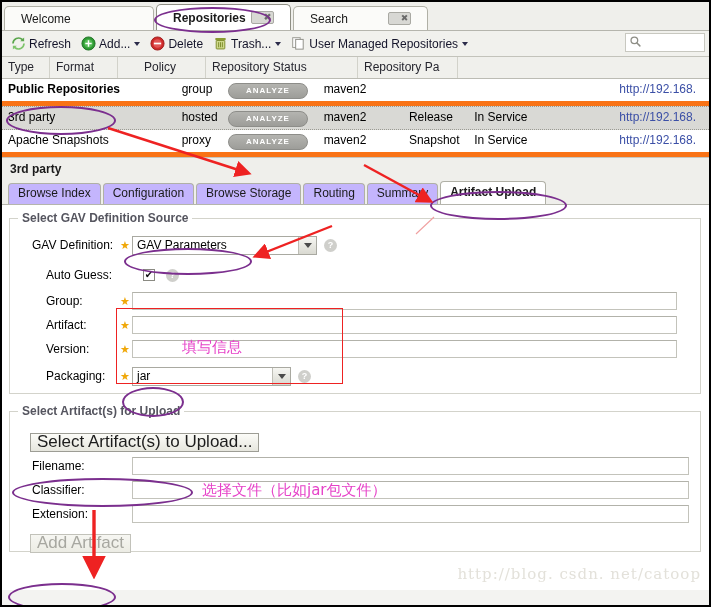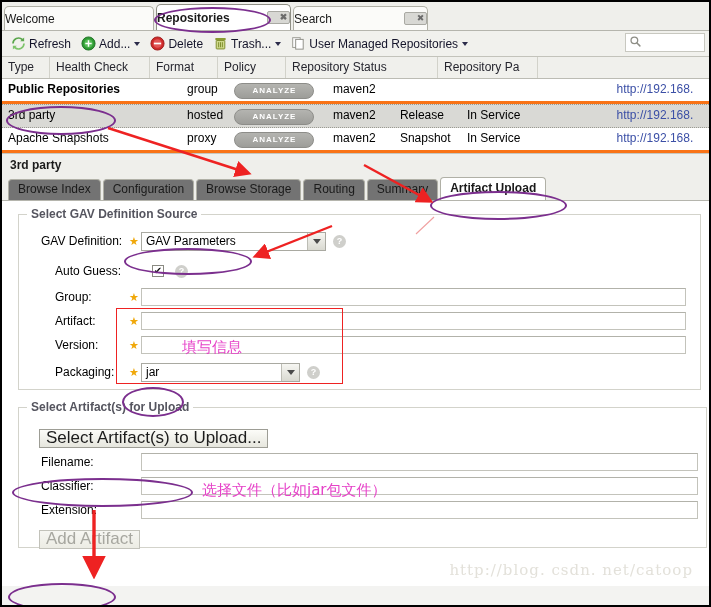--- a/index.html
+++ b/index.html
@@ -11,21 +11,21 @@
     -webkit-font-smoothing:antialiased;
   }
   .app{position:relative;width:711px;height:607px;box-sizing:border-box;border:2px solid #000;overflow:hidden;background:#f3f3f1;}
 
   
   .tabbar{position:relative;height:28px;background:#efefeb;border-bottom:1px solid #b5b5ad;display:flex;align-items:flex-end;padding-left:2px;}
   .tab{
     position:relative;height:24px;box-sizing:border-box;
     background:#fbfbf9;border:1px solid #b0b0a6;border-bottom:none;
     border-radius:5px 5px 0 0;margin-right:2px;
-    display:flex;align-items:center;padding:0 0;font-size:12px;color:#1a1a1a;
+    display:flex;align-items:center;padding:0 16px;font-size:12px;color:#1a1a1a;
   }
   .tab.active{background:#ffffff;font-weight:bold;height:26px;border-color:#8e8e84;}
   .tab .tlabel{white-space:nowrap;}
   .tab .closeb{
     margin-left:auto;padding-left:10px;width:11px;height:11px;line-height:11px;
     font-size:9px;color:#6b6b6b;text-align:center;
     background:#d8d8d4;border:1px solid #a9a9a3;border-radius:2px;
     display:inline-flex;align-items:center;justify-content:center;
   }
   .tab-welcome{width:150px;}
@@ -42,49 +42,49 @@
   .searchbox{position:absolute;right:4px;top:2px;width:80px;height:19px;background:#fff;border:1px solid #c8c8c0;display:flex;align-items:center;padding-left:3px;box-sizing:border-box;}
 
   
   .grid{background:#fff;}
   .ghead{display:flex;height:21px;background:#f0f0ec;border-bottom:1px solid #bcbcb4;}
   .gh{
     box-sizing:border-box;height:21px;line-height:20px;padding:0 6px;font-size:12px;color:#26262f;
     border-right:1px solid #d2d2ca;white-space:nowrap;overflow:hidden;
   }
   .gh .sortarrow{display:inline-block;margin-left:5px;width:0;height:0;border-left:4px solid transparent;border-right:4px solid transparent;border-bottom:5px solid #9a9a90;vertical-align:middle;}
-  .grow{display:flex;height:22px;border-bottom:3px solid #f97316;}
+  .grow{display:flex;height:22px;border-bottom:5px solid #f97316;}
   .grow.alt{background:#d9d9d5;border-top:1px dotted #9a9a92;border-bottom:1px dotted #9a9a92;}
   .gc{box-sizing:border-box;height:22px;line-height:21px;padding:0 6px;font-size:12px;white-space:nowrap;overflow:hidden;}
   .gc.link{color:#3b4fa6;}
   .c-repo{width:182px;}
   .c-type{width:48px;}
   .c-health{width:100px;}
   .c-format{width:68px;}
-  .c-policy{width:68px;}
+  .c-policy{width:68px;margin-left:20px;}
   .c-status{width:152px;}
   .c-path{width:100px;}
   .bold{font-weight:bold;}
   .analyze{
     display:inline-block;width:78px;height:14px;line-height:14px;text-align:center;
     background:linear-gradient(#b4b4b0,#9d9d99);border:1px solid #8d8d89;border-radius:8px;
     color:#ffffff;font-size:8px;font-weight:bold;letter-spacing:1px;margin-top:3px;
   }
 
   
   .detail-title{height:22px;line-height:22px;padding-left:8px;font-weight:bold;font-size:12px;background:#efefeb;border-top:1px solid #c7c7bf;color:#1a1a1a;}
   .subtabs{height:24px;background:#efefeb;display:flex;align-items:flex-end;padding-left:6px;border-bottom:1px solid #b5b5ad;}
   .stab{
     box-sizing:border-box;height:21px;line-height:19px;padding:0 9px;margin-right:2px;
-    background:#737373;border:1px solid #b0b0a6;border-bottom:none;border-radius:4px 4px 0 0;
+    background:#c4b5fd;border:1px solid #b0b0a6;border-bottom:none;border-radius:4px 4px 0 0;
     font-size:12px;color:#1a1a1a;white-space:nowrap;
   }
   .stab.active{background:#ffffff;font-weight:bold;height:23px;line-height:21px;}
 
-  .body{background:#ffffff;height:385px;position:relative;box-sizing:border-box;padding:6px 8px 0 16px;}
+  .body{background:#ffffff;height:385px;position:relative;box-sizing:border-box;padding:6px 8px 0 7px;}
 
   fieldset.fs{
     border:1px solid #d3d3cb;margin:0 0 10px 0;padding:6px 8px 10px 8px;
     position:relative;
   }
   fieldset.fs > legend{font-size:12px;font-weight:bold;color:#55555f;padding:0 4px;}
 
   .frow{display:flex;align-items:center;height:24px;}
   .flabel{width:100px;font-size:12px;color:#000;padding-left:14px;box-sizing:border-box;}
   .flabel.ind{padding-left:28px;}
@@ -114,21 +114,21 @@
     font-size:17px;color:#1c1c1c;box-sizing:border-box;margin-top:8px;
   }
   .btn.disabled{color:#a7a7a0;background:linear-gradient(#f6f6f2,#ececE4);border-color:#c2c2ba;}
 
   
   .ann{position:absolute;pointer-events:none;}
   .ellipse{border:2px solid #7b2f8e;border-radius:50%;}
   .redbox{border:1px solid #ee2222;}
   .cn{color:#e642c8;font-family:"DejaVu Sans", sans-serif;}
   .watermark{
-    position:absolute;right:16px;bottom:7px;color:#e3e1da;font-size:15px;
+    position:absolute;right:8px;bottom:7px;color:#e3e1da;font-size:15px;
     font-family:"DejaVu Serif", serif;letter-spacing:1px;
   }
   svg.arrowlayer{position:absolute;left:0;top:0;width:711px;height:607px;pointer-events:none;}
 </style>
 </head>
 <body>
 
 <div class="app">
 
   <div class="tabbar">
@@ -209,21 +209,20 @@
           <circle cx="6.6" cy="6.6" r="4.1" fill="none" stroke="#8e8e86" stroke-width="1.6"></circle>
           <path d="M9.8 9.8L13.4 13.4" stroke="#8e8e86" stroke-width="1.8" stroke-linecap="round"></path>
         </svg>
       </span>
     </div>
   </div>
 
   <div class="grid">
     <div class="ghead">
       <div class="gh c-type">Type</div>
-      <div class="gh c-health">Health Check</div>
       <div class="gh c-format">Format</div>
       <div class="gh c-policy">Policy</div>
       <div class="gh c-status">Repository Status</div>
       <div class="gh c-path">Repository Pa</div>
     </div>
 
     <div class="grow">
       <div class="gc c-repo bold">Public Repositories</div>
       <div class="gc c-type">group</div>
       <div class="gc c-health">

